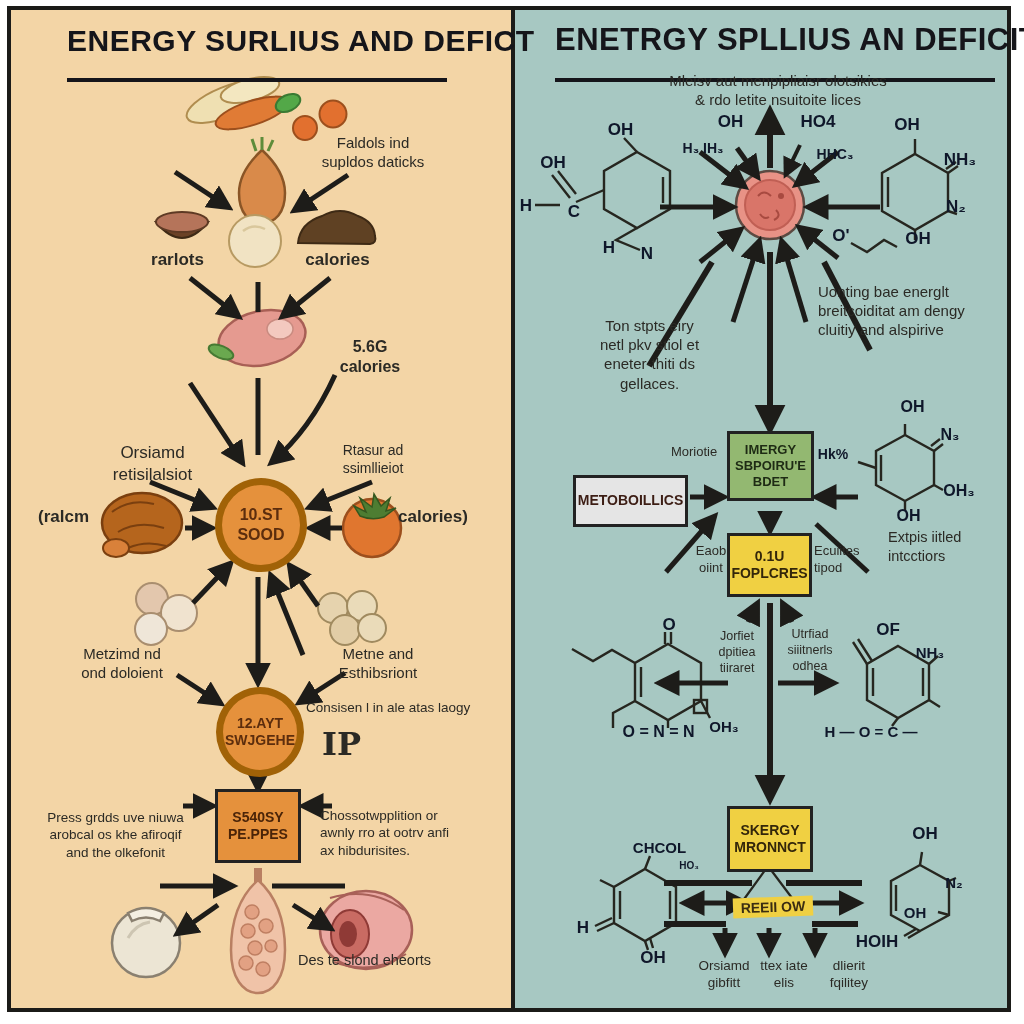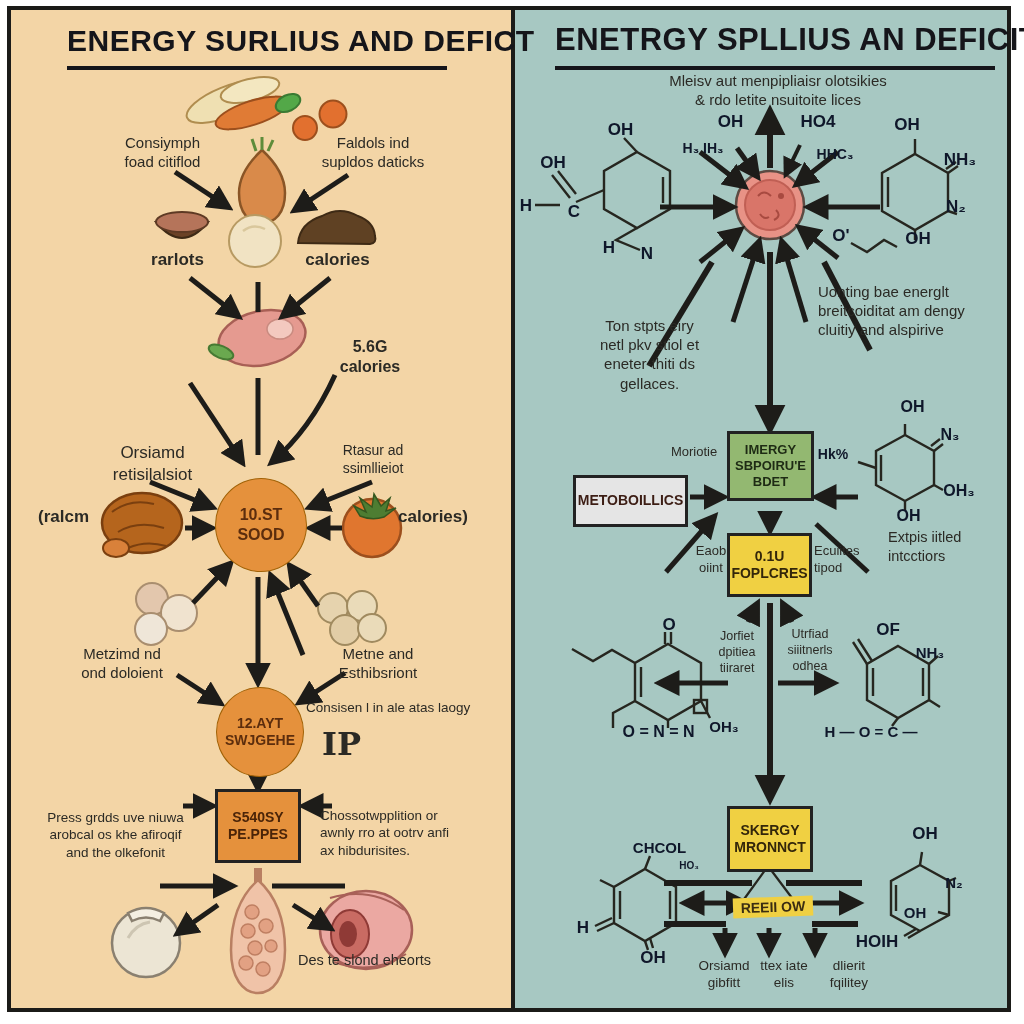--- a/index.html
+++ b/index.html
@@ -8,24 +8,24 @@
   #stage { position:absolute; left:0; top:0; width:1024px; height:1024px; }
   #frame { position:absolute; left:7px; top:6px; width:1004px; height:1006px;
            border:4px solid #1b1b18; }
   .panel { position:absolute; top:0; bottom:0; }
   #panel-left  { left:0; width:500px; background:#f3d5a6; }
   #panel-right { left:500px; right:0; background:#a7c8c2; border-left:4px solid #1b1b18; }
   svg.art { position:absolute; left:0; top:0; width:1024px; height:1024px; pointer-events:none; }
   .t { position:absolute; white-space:pre-line; color:#2b2a25; font-size:15px; line-height:1.28; }
   .ctr { text-align:center; } .rt { text-align:center; } .b { font-weight:bold; }
   .title { position:absolute; font-weight:bold; color:#15151a; text-align:right;
-           border-bottom:4px solid #15151a; padding-bottom:8px; letter-spacing:.5px;
+           border-bottom:4px solid #15151a; padding-bottom:20px; letter-spacing:.5px;
            white-space:pre; }
   .atom { position:absolute; font-size:17px; color:#0f172a; text-align:center; white-space:pre;font-weight:bold; }
-  .circle { position:absolute; border-radius:50%; background:#e5913c; border:1px solid #a16207;
+  .circle { position:absolute; border-radius:50%; background:#e5913c; border:7px solid #a16207;
             display:flex; align-items:center; justify-content:center; text-align:center;
             font-weight:bold; color:#5c2d0d; white-space:pre-line; line-height:1.25; }
   .box { position:absolute; border:3px solid #222; display:flex; align-items:center;
          justify-content:center; text-align:center; font-weight:bold; white-space:pre-line;
          line-height:1.25; }
   .hl { position:absolute; background:#f0d042; color:#3a2d12; font-weight:bold;
         font-size:14px; padding:2px 4px; transform:rotate(-2deg); white-space:pre; }
 </style>
 </head>
 <body>
@@ -213,22 +213,20 @@
       <line x1="788" y1="903" x2="858" y2="903" marker-end="url(#ah)"></line>
       <line x1="664" y1="924" x2="726" y2="924" stroke-width="6"></line>
       <line x1="812" y1="924" x2="858" y2="924" stroke-width="6"></line>
       <line x1="725" y1="928" x2="725" y2="952" marker-end="url(#ah)"></line>
       <line x1="769" y1="928" x2="769" y2="952" marker-end="url(#ah)"></line>
       <line x1="815" y1="928" x2="815" y2="952" marker-end="url(#ah)"></line>
     </g>
   </svg>
 
   <div class="title" style="left:67px;top:24px;width:380px;font-size:30px">ENERGY SURLIUS AND DEFICT</div>
-  <div class="t ctr" style="left:95px;top:133px;width:135px">Consiymph
-foad citiflod</div>
   <div class="t ctr" style="left:303px;top:133px;width:140px">Faldols ind
 supldos daticks</div>
   <div class="t ctr b" style="left:135px;top:249px;width:85px;font-size:17px">rarlots</div>
   <div class="t ctr b" style="left:295px;top:249px;width:85px;font-size:17px">calories</div>
   <div class="t ctr b" style="left:325px;top:337px;width:90px;font-size:16px">5.6G
 calories</div>
   <div class="t ctr" style="left:100px;top:442px;width:105px;font-size:17px">Orsiamd
 retisilalsiot</div>
   <div class="t ctr" style="left:318px;top:442px;width:110px;font-size:14px">Rtasur ad
 ssimllieiot</div>

